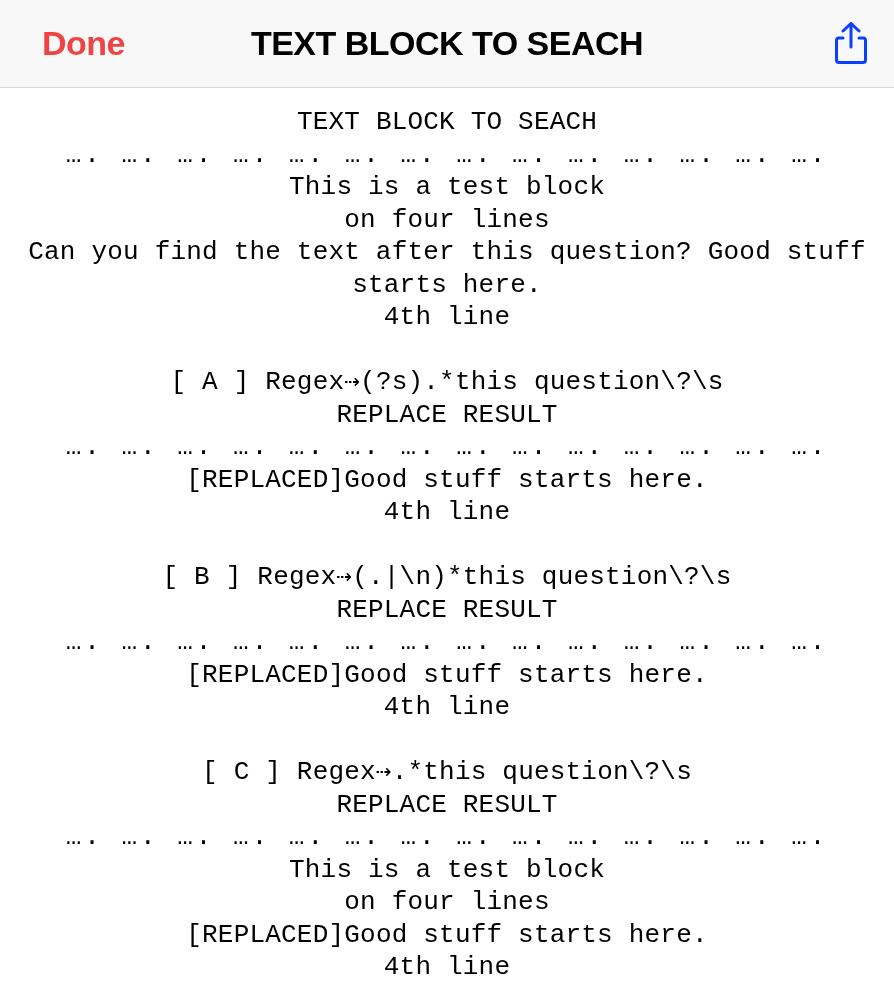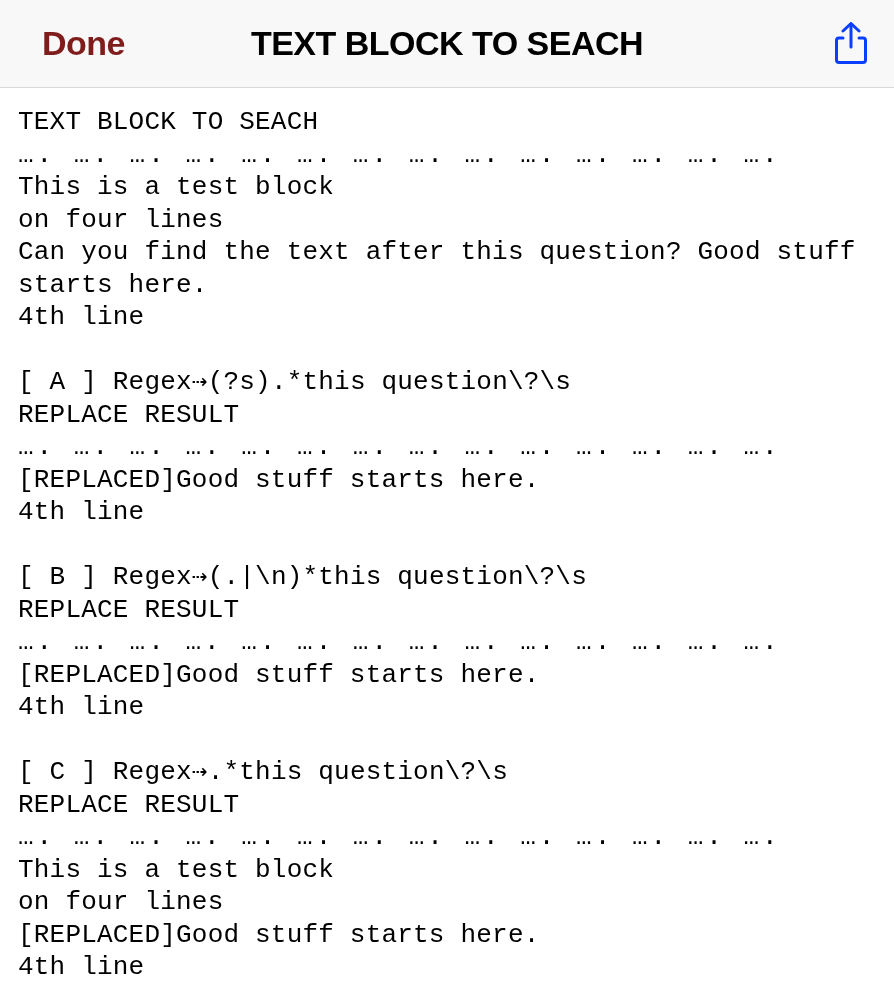--- a/index.html
+++ b/index.html
@@ -17,21 +17,21 @@
     .header {
       display: flex;
       align-items: center;
       justify-content: space-between;
       height: 88px;
       padding: 0 20px 0 42px;
       background: #f8f8f8;
       border-bottom: 1px solid #d9d9d9;
     }
     .done-btn {
-      color: #7f1d1d;
+      color: #ef4444;
       font-size: 34px;
       font-weight: 600;
       background: none;
       border: none;
       cursor: pointer;
       letter-spacing: -0.5px;
     }
     .title {
       font-size: 34px;
       font-weight: 700;
@@ -55,20 +55,21 @@
       height: 44px;
     }
     .content {
       padding: 18px 18px 0 18px;
       font-family: "Courier New", Courier, monospace;
       font-size: 26px;
       line-height: 1.25;
       color: #000000;
       white-space: pre-wrap;
       letter-spacing: 0.2px;
+      text-align: center;
     }
     .sep {
       letter-spacing: 3px;
       line-height: 1.1;
     }
   </style>
 </head>
 <body>
 
 <div class="header">

